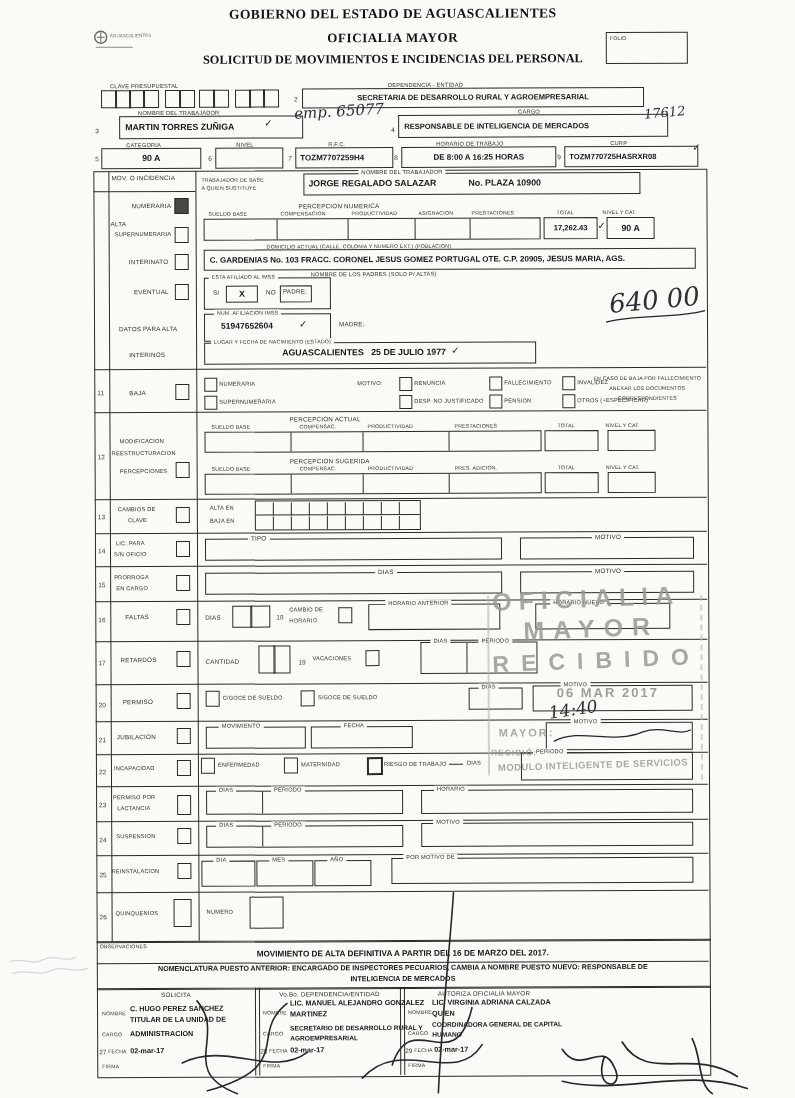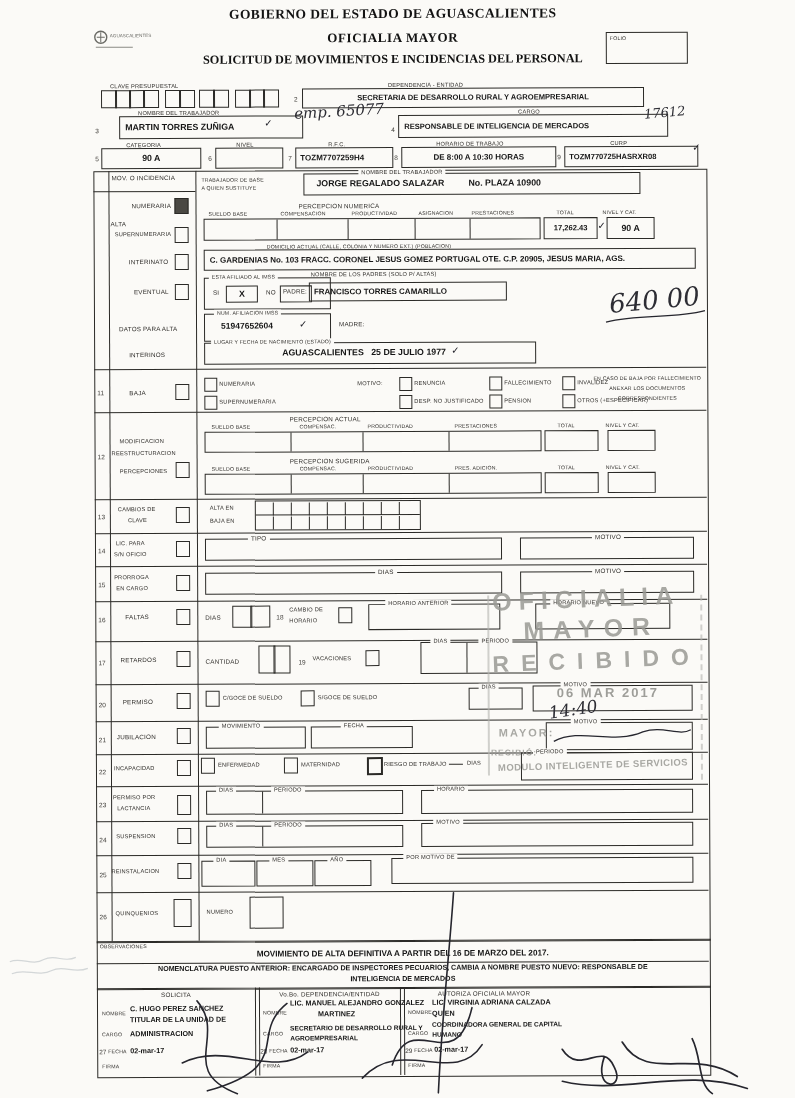--- a/index.html
+++ b/index.html
@@ -96,21 +96,21 @@
 
   <div class="a num" style="left:290px;top:154px;">7</div>
   <div class="a lbl f55" style="left:330px;top:141px;">R.F.C.</div>
   <div class="a bx" style="left:297px;top:147px;width:96px;height:19px;">
     <div class="val v8" style="position:absolute;left:4px;top:5px;">TOZM7707259H4</div>
   </div>
 
   <div class="a num" style="left:396px;top:154px;">8</div>
   <div class="a lbl f55" style="left:438px;top:141px;">HORARIO DE TRABAJO</div>
   <div class="a bx" style="left:403px;top:147px;width:153px;height:19px;">
-    <div class="val v8 ctr" style="width:153px;line-height:19px;">DE 8:00 A 10:30 HORAS</div>
+    <div class="val v8 ctr" style="width:153px;line-height:19px;">DE 8:00 A 16:25 HORAS</div>
   </div>
 
   <div class="a num" style="left:559px;top:154px;">9</div>
   <div class="a lbl f55" style="left:612px;top:141px;">CURP</div>
   <div class="a bx" style="left:566px;top:147px;width:132px;height:19px;">
     <div class="val v75" style="position:absolute;left:4px;top:5px;">TOZM770725HASRXR08</div>
   </div>
   <div class="a chk" style="left:694px;top:143px;">✓</div>
 
   <div class="a bx" style="left:95px;top:170px;width:612px;height:770px;"></div>
@@ -142,21 +142,21 @@
   <div class="a cb" style="left:176px;top:253px;"></div>
   <div class="a lbl" style="left:135px;top:287px;">EVENTUAL</div>
   <div class="a cb" style="left:176px;top:283px;"></div>
   <div class="a lbl" style="left:120px;top:324px;">DATOS PARA ALTA</div>
   <div class="a lbl" style="left:130px;top:350px;">INTERINOS</div>
 
   <div class="a lbl f5" style="left:203px;top:176px;">TRABAJADOR DE BASE</div>
   <div class="a lbl f5" style="left:203px;top:184px;">A QUIEN SUSTITUYE</div>
   <div class="a bx" style="left:305px;top:173px;width:335px;height:20px;"></div>
   <div class="a lbl f55 onb" style="left:360px;top:169px;">NOMBRE DEL TRABAJADOR</div>
-  <div class="a val" style="left:318px;top:178px;">JORGE REGALADO SALAZAR</div>
+  <div class="a val" style="left:310px;top:178px;">JORGE REGALADO SALAZAR</div>
   <div class="a val" style="left:470px;top:178px;">No. PLAZA  10900</div>
 
   <div class="a lbl" style="left:300px;top:202px;">PERCEPCION NUMERICA</div>
   <div class="a lbl f5" style="left:210px;top:210px;">SUELDO BASE</div>
   <div class="a lbl f5" style="left:282px;top:210px;">COMPENSACION</div>
   <div class="a lbl f5" style="left:353px;top:210px;">PRODUCTIVIDAD</div>
   <div class="a lbl f5" style="left:420px;top:210px;">ASIGNACION</div>
   <div class="a lbl f5" style="left:473px;top:210px;">PRESTACIONES</div>
   <div class="a lbl f5" style="left:558px;top:210px;">TOTAL</div>
   <div class="a lbl f5" style="left:604px;top:210px;">NIVEL Y CAT.</div>
@@ -183,23 +183,20 @@
   <div class="a lbl f5 onb" style="left:210px;top:273px;">ESTA AFILIADO AL IMSS</div>
   <div class="a lbl" style="left:214px;top:288px;">SI</div>
   <div class="a bx" style="left:227px;top:285px;width:30px;height:15px;">
     <div class="val ctr" style="width:30px;line-height:15px;">X</div>
   </div>
   <div class="a lbl" style="left:267px;top:288px;">NO</div>
   <div class="a bx" style="left:281px;top:285px;width:30px;height:15px;"></div>
 
   <div class="a lbl f55" style="left:312px;top:271px;">NOMBRE DE LOS PADRES (SOLO P/ ALTAS)</div>
   <div class="a lbl" style="left:284px;top:287px;">PADRE:</div>
-  <div class="a bx" style="left:310px;top:282px;width:196px;height:17px;">
-    <div class="val v8" style="position:absolute;left:4px;top:4px;">FRANCISCO TORRES CAMARILLO</div>
-  </div>
 
   <div class="a bx" style="left:205px;top:313px;width:125px;height:26px;"></div>
   <div class="a lbl f5 onb" style="left:215px;top:309px;">NUM. AFILIACION IMSS</div>
   <div class="a val" style="left:222px;top:320px;font-size:8.5px;">51947652604</div>
   <div class="a chk" style="left:300px;top:318px;">✓</div>
 
   <div class="a lbl" style="left:340px;top:320px;">MADRE:</div>
   <div class="a hand" style="left:610px;top:286px;font-size:26px;transform:rotate(-5deg);">640 00</div>
 
   <div class="a bx" style="left:205px;top:342px;width:330px;height:20px;"></div>
@@ -429,21 +426,21 @@
   <div class="a val v7" style="left:128px;top:1014px;">TITULAR DE LA UNIDAD DE</div>
   <div class="a lbl f5" style="left:100px;top:1030px;">CARGO</div>
   <div class="a val v7" style="left:128px;top:1028px;">ADMINISTRACION</div>
   <div class="a num" style="left:97px;top:1047px;">27</div>
   <div class="a lbl f5" style="left:106px;top:1047px;">FECHA</div>
   <div class="a val v7" style="left:128px;top:1045px;">02-mar-17</div>
   <div class="a lbl f5" style="left:100px;top:1062px;">FIRMA</div>
 
   <div class="a lbl f5" style="left:261px;top:1009px;">NOMBRE</div>
   <div class="a val v7" style="left:288px;top:998px;">LIC. MANUEL ALEJANDRO GONZALEZ</div>
-  <div class="a val v7" style="left:288px;top:1009px;margin-left:28px;">MARTINEZ</div>
+  <div class="a val v7" style="left:288px;top:1009px;">MARTINEZ</div>
   <div class="a lbl f5" style="left:261px;top:1030px;">CARGO</div>
   <div class="a val" style="left:288px;top:1024px;font-size:6.6px;">SECRETARIO DE DESARROLLO RURAL Y</div>
   <div class="a val" style="left:288px;top:1034px;font-size:6.6px;">AGROEMPRESARIAL</div>
   <div class="a num" style="left:258px;top:1047px;">28</div>
   <div class="a lbl f5" style="left:267px;top:1047px;">FECHA</div>
   <div class="a val v7" style="left:288px;top:1045px;">02-mar-17</div>
   <div class="a lbl f5" style="left:261px;top:1062px;">FIRMA</div>
 
   <div class="a lbl f5" style="left:406px;top:1009px;">NOMBRE</div>
   <div class="a val v7" style="left:430px;top:998px;">LIC. VIRGINIA ADRIANA CALZADA</div>

